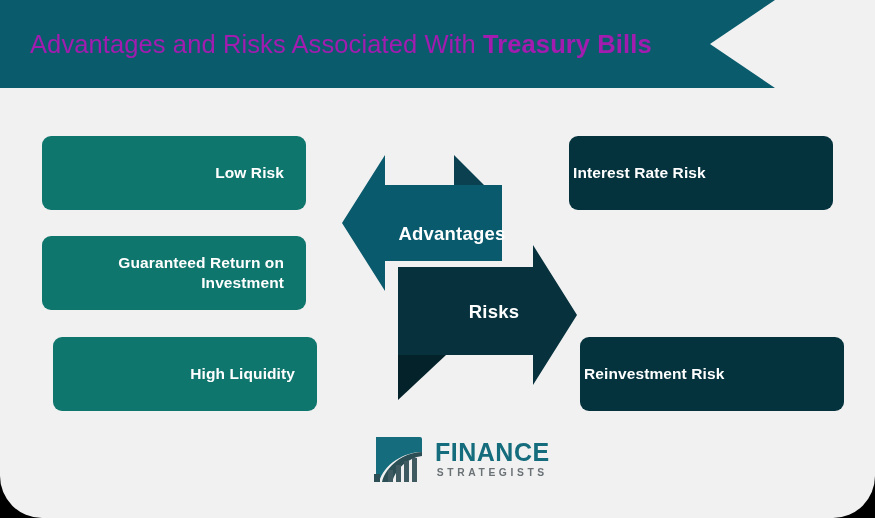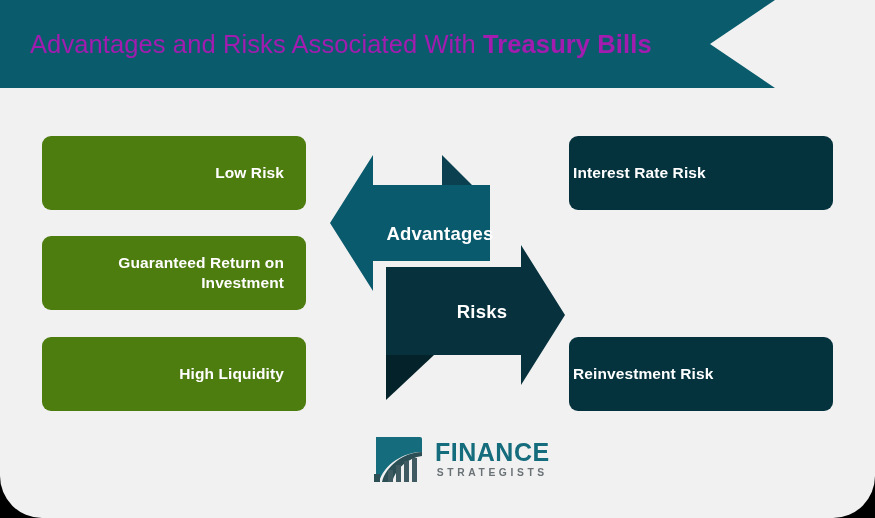--- a/index.html
+++ b/index.html
@@ -59,41 +59,41 @@
     box-sizing: border-box;
     color: #ffffff;
     font-size: 15.5px;
     font-weight: 700;
     line-height: 1.32;
     letter-spacing: 0.1px;
   }
   .box.left {
     left: 42px;
     width: 264px;
-    background: #4d7c0f;
+    background: #0f766e;
     justify-content: flex-end;
     text-align: right;
     padding: 0 22px 0 18px;
   }
   .box.right {
     left: 569px;
     width: 264px;
     background: #04323d;
     justify-content: flex-start;
     text-align: left;
     padding: 0 18px 0 4px;
   }
   .row-1 { top: 136px;  height: 74px; }
   .row-2 { top: 236px;  height: 74px; }
-  .row-3 { top: 337px;  height: 74px; }
+  .row-3 { top: 337px;  height: 74px; margin-left: 11px; }
 
   
   .arrows {
     position: absolute;
-    left: 330px;
+    left: 342px;
     top: 155px;
     width: 235px;
     height: 245px;
   }
   .arrows svg { display: block; }
   .arrow-label {
     position: absolute;
     color: #ffffff;
     font-size: 18.5px;
     font-weight: 700;

